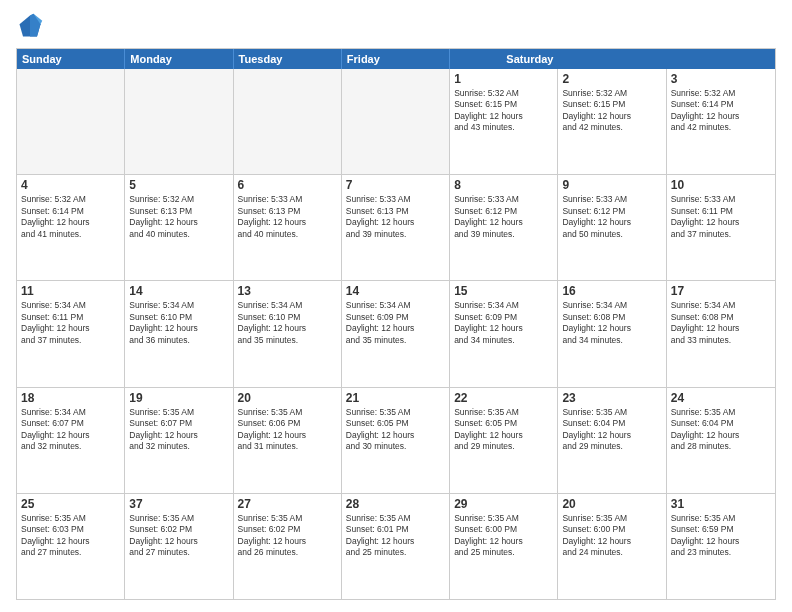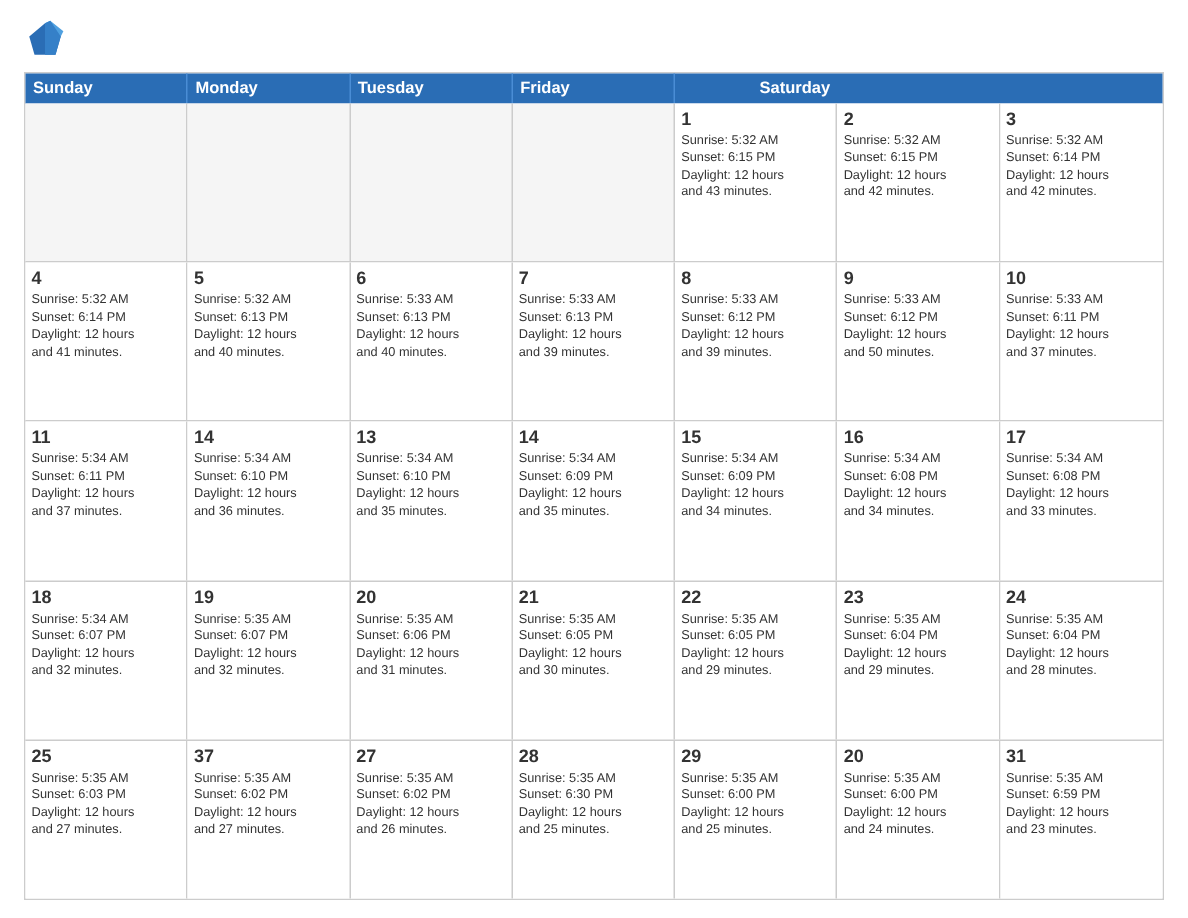--- a/index.html
+++ b/index.html
@@ -354,21 +354,21 @@
           <div class="cal-cell">
             <span class="day-num">27</span>
             <div class="cell-text">Sunrise: 5:35 AM</div>
             <div class="cell-text">Sunset: 6:02 PM</div>
             <div class="cell-text">Daylight: 12 hours</div>
             <div class="cell-text">and 26 minutes.</div>
           </div>
           <div class="cal-cell">
             <span class="day-num">28</span>
             <div class="cell-text">Sunrise: 5:35 AM</div>
-            <div class="cell-text">Sunset: 6:30 PM</div>
+            <div class="cell-text">Sunset: 6:01 PM</div>
             <div class="cell-text">Daylight: 12 hours</div>
             <div class="cell-text">and 25 minutes.</div>
           </div>
           <div class="cal-cell">
             <span class="day-num">29</span>
             <div class="cell-text">Sunrise: 5:35 AM</div>
             <div class="cell-text">Sunset: 6:00 PM</div>
             <div class="cell-text">Daylight: 12 hours</div>
             <div class="cell-text">and 25 minutes.</div>
           </div>

